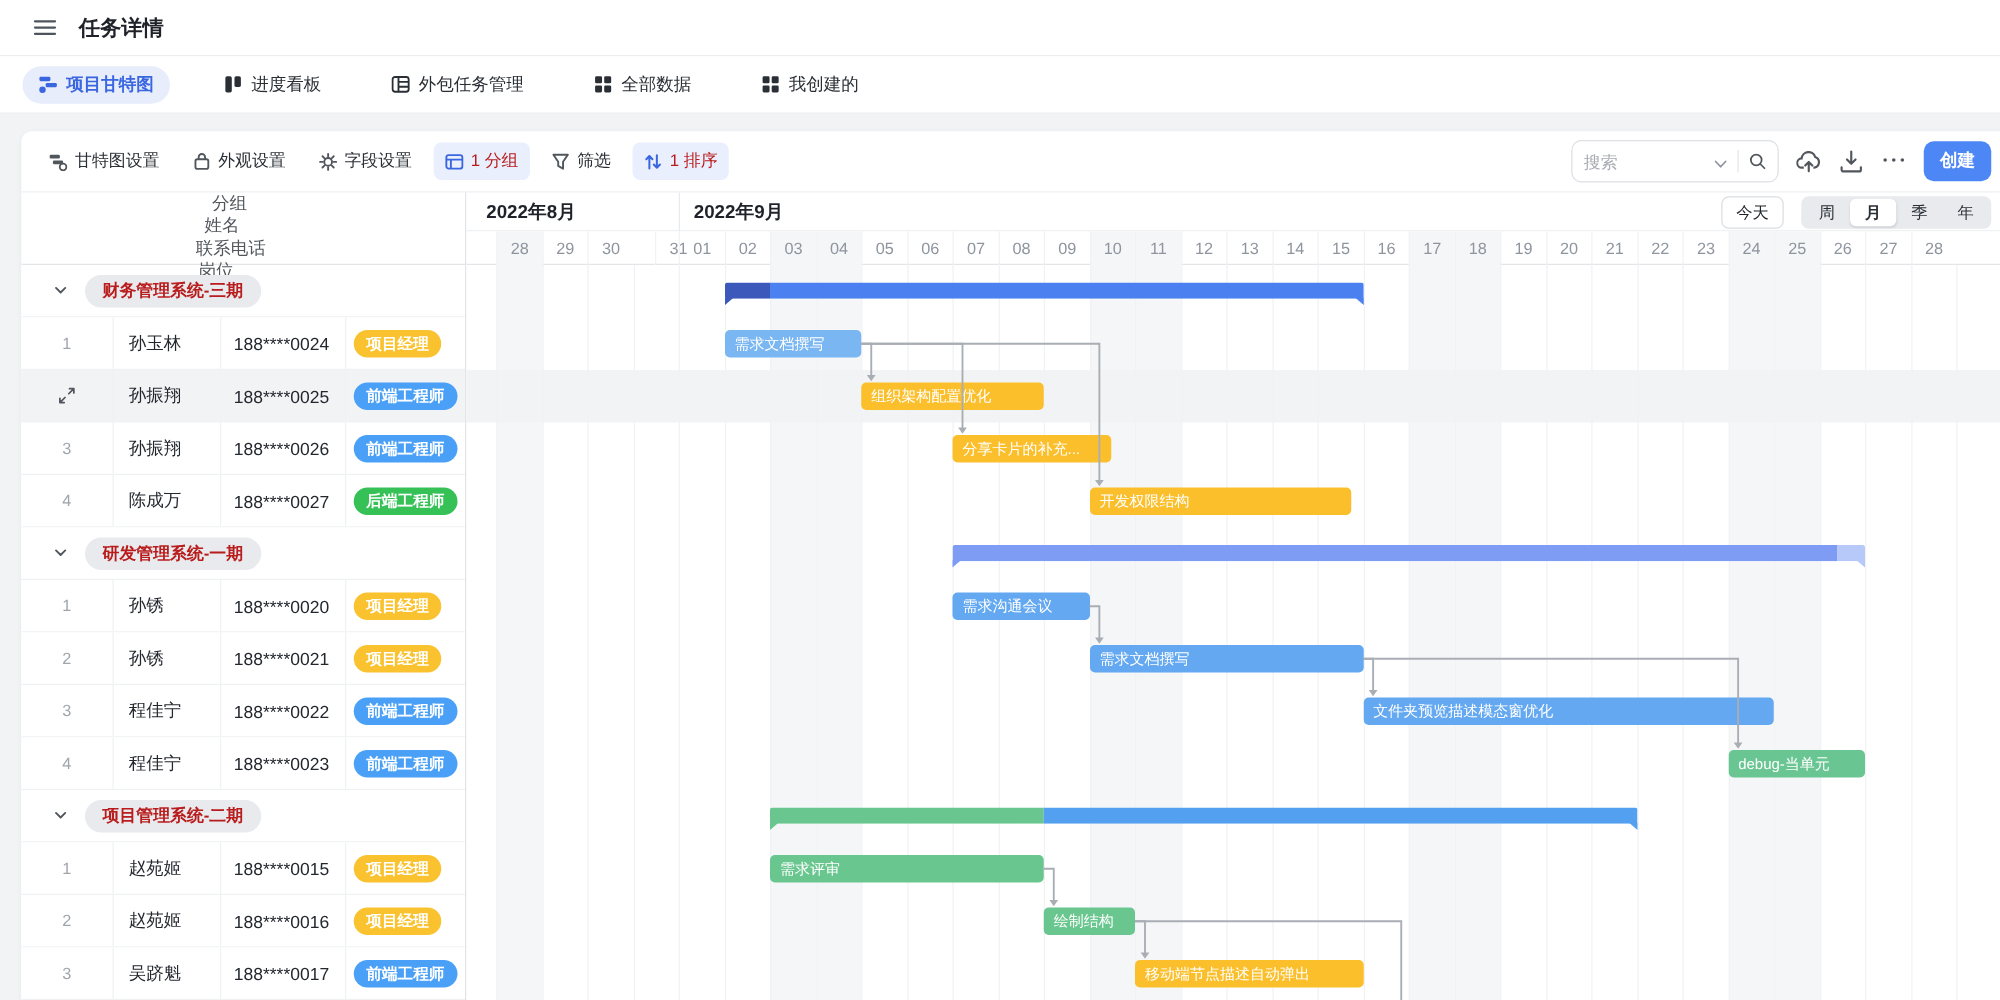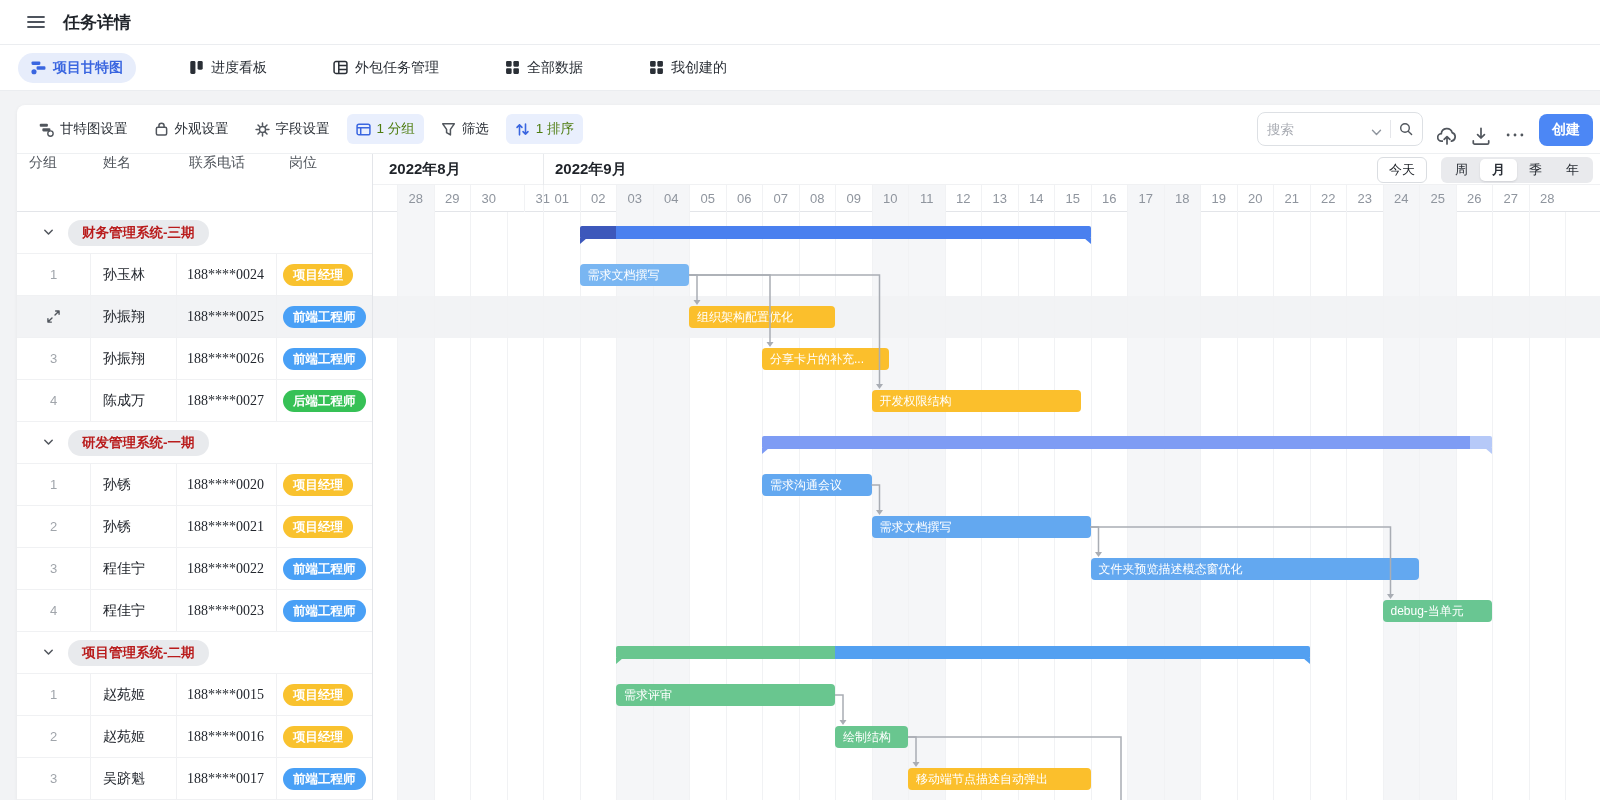--- a/index.html
+++ b/index.html
@@ -6,59 +6,59 @@
   html,body { background:#e9eaee; }
   body { font-family:"Liberation Sans","DejaVu Sans",sans-serif; }
   .screen { position:relative; width:1600px; height:800px; background:#f2f3f5; overflow:hidden; }
 
   
   .top-header { position:absolute; left:0; top:0; width:1600px; height:45px; background:#fff; border-bottom:1px solid #ebedf0; display:flex; align-items:center; }
   .hamburger { width:18px; height:14px; margin-left:27px; color:#4e545d; cursor:pointer; }
   .page-title { margin-left:18px; font-size:17px; font-weight:700; color:#1f2329; }
 
   
-  .tab-bar { position:absolute; left:0; top:45px; width:1600px; height:46px; background:#fff; border-bottom:1px solid #ebedf0; display:flex; align-items:center; padding-left:18px; gap:40px; }
+  .tab-bar { position:absolute; left:0; top:45px; width:1600px; height:46px; background:#fff; border-bottom:1px solid #ebedf0; display:flex; align-items:center; padding-left:18px; gap:30px; }
   .tab { display:flex; align-items:center; gap:7px; font-size:14px; color:#2a2f36; cursor:pointer; height:30px; padding:0 13px; border-radius:15px; white-space:nowrap; }
   .tab.active { background:#e7edfb; color:#3a66e0; font-weight:700; }
   .tab svg { width:15px; height:15px; }
 
   
   .card { position:absolute; left:17px; top:105px; width:1593px; height:695px; background:#fff; border-radius:8px 8px 0 0; box-shadow:0 1px 4px rgba(31,35,41,.05); overflow:hidden; }
 
   
   .toolbar { position:absolute; left:0; top:0; width:100%; height:48px; display:flex; align-items:center; padding:0 17px 0 13px; }
   .tool-left { display:flex; align-items:center; gap:8px; }
   .tool-item { display:flex; align-items:center; gap:6px; font-size:13.5px; color:#2a2f36; height:30px; padding:0 9px; border-radius:6px; cursor:pointer; white-space:nowrap; }
   .tool-item svg { width:15px; height:15px; color:#51565d; }
-  .tool-item.active { background:#e9effd; color:#4d7c0f; }
+  .tool-item.active { background:#e9effd; color:#b91c1c; }
   .tool-item.active svg { color:#3a66e0; }
-  .tool-right { margin-left:auto; display:flex; align-items:flex-end; gap:14px; }
+  .tool-right { margin-left:auto; display:flex; align-items:center; gap:14px; }
   .search-box { display:flex; align-items:center; width:166px; height:34px; border:1px solid #dde0e4; border-radius:8px; padding:0 9px; background:#fff; }
   .search-box input { border:none; outline:none; flex:1; min-width:0; font-size:13.5px; color:#1f2329; font-family:inherit; background:transparent; }
   .search-box input::placeholder { color:#a8abb2; }
   .search-box .chev { width:11px; height:11px; color:#8f959e; flex:none; cursor:pointer; }
   .search-box .sep { width:1px; height:18px; background:#e5e6ea; margin:0 8px; flex:none; }
   .search-box .mag { width:14px; height:14px; color:#51565d; flex:none; cursor:pointer; }
   .icon-btn { width:20px; height:20px; color:#51565d; cursor:pointer; }
   .create-btn { width:54px; height:32px; border:none; border-radius:8px; background:#4c87f5; color:#fff; font-size:14px; font-weight:600; cursor:pointer; font-family:inherit; }
 
   
   .content { position:absolute; left:0; top:48px; width:100%; height:647px; border-top:1px solid #eef0f2; display:flex; }
   .table-pane { position:relative; width:355px; flex:none; }
   .gantt-pane { position:relative; flex:1; border-left:1px solid #e3e5e9; overflow:hidden; }
 
   
-  .t-header { height:58px; border-bottom:1px solid #e3e5e9; display:flex; align-items:flex-start; }
+  .t-header { height:58px; border-bottom:1px solid #e3e5e9; display:flex; align-items:center;flex-direction:column; }
   .t-header .hcell { font-size:14px; color:#51565d; padding-left:12px; }
   .t-body .row { height:42px; border-bottom:1px solid #f0f1f3; display:flex; align-items:center; background:#fff; }
   .t-body .row.hovered { background:#f2f3f5; }
   .cell { height:100%; display:flex; align-items:center; overflow:hidden; }
   .cell.c0 { width:74px; justify-content:center; border-right:1px solid #f0f1f3; font-size:13px; color:#a0a5ab; }
   .cell.c1 { width:86px; padding-left:12px; border-right:1px solid #f0f1f3; font-size:14px; color:#23272e; }
-  .cell.c2 { width:100px; padding-left:10px; border-right:1px solid #f0f1f3; font-size:14px; color:#23272e; white-space:nowrap;font-family:Liberation Serif, serif; }
+  .cell.c2 { width:100px; padding-left:10px; border-right:1px solid #f0f1f3; font-size:14px; color:#23272e; white-space:nowrap; }
   .cell.c3 { width:95px; padding-left:6px; }
   .badge { display:inline-block; padding:0 10px; height:22px; line-height:22px; border-radius:11px; font-size:12.5px; font-weight:600; color:#fff; white-space:nowrap; }
   .group-row { height:42px; border-bottom:1px solid #f0f1f3; display:flex; align-items:center; background:#fff; padding-left:26px; }
   .group-row .gchev { width:11px; height:11px; color:#51565d; margin-right:14px; cursor:pointer; flex:none; }
   .group-pill { display:inline-block; padding:0 14px; height:26px; line-height:26px; border-radius:13px; background:#e8eaed; font-size:13.5px; font-weight:600; color:#b91c1c; white-space:nowrap; }
   .expand-ic { width:15px; height:15px; color:#51565d; cursor:pointer; }
 
   
   .g-header { position:relative; height:58px; border-bottom:1px solid #e3e5e9; }
   .month-row { position:absolute; left:0; top:0; width:100%; height:31px; border-bottom:1px solid #f0f1f3; }

